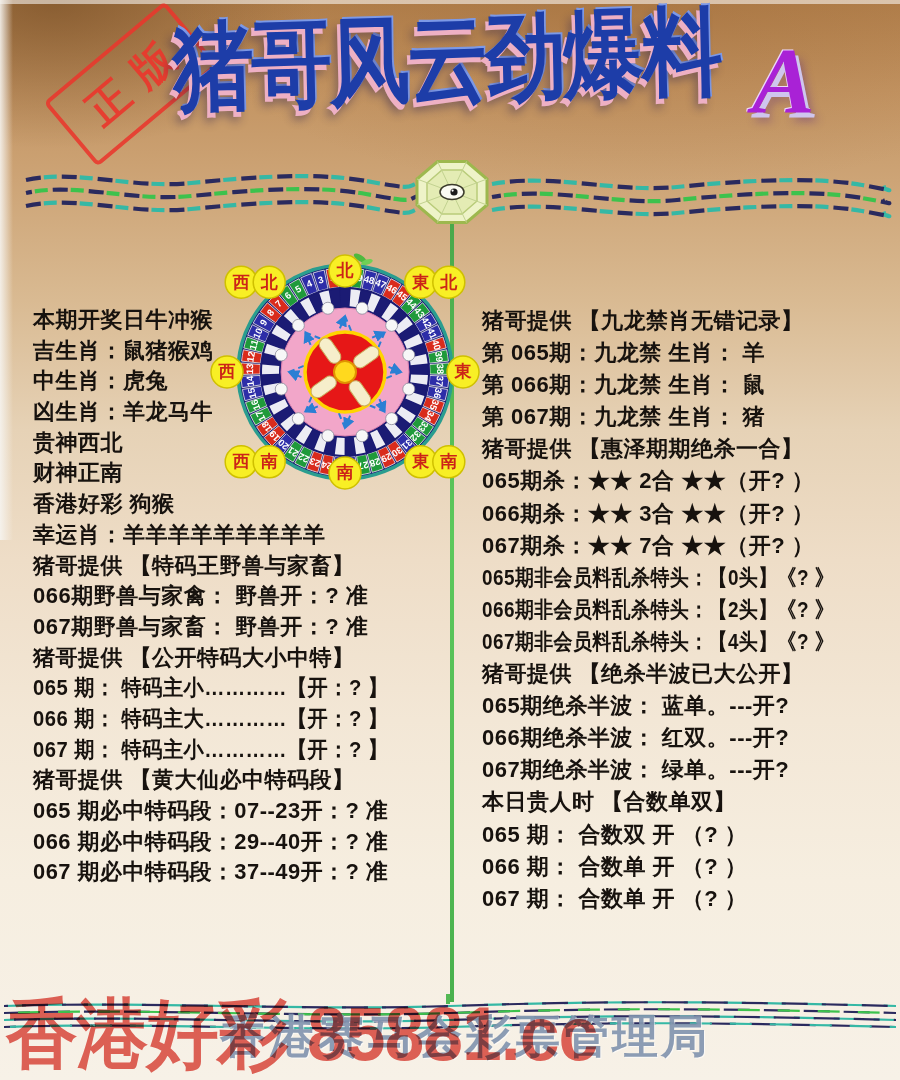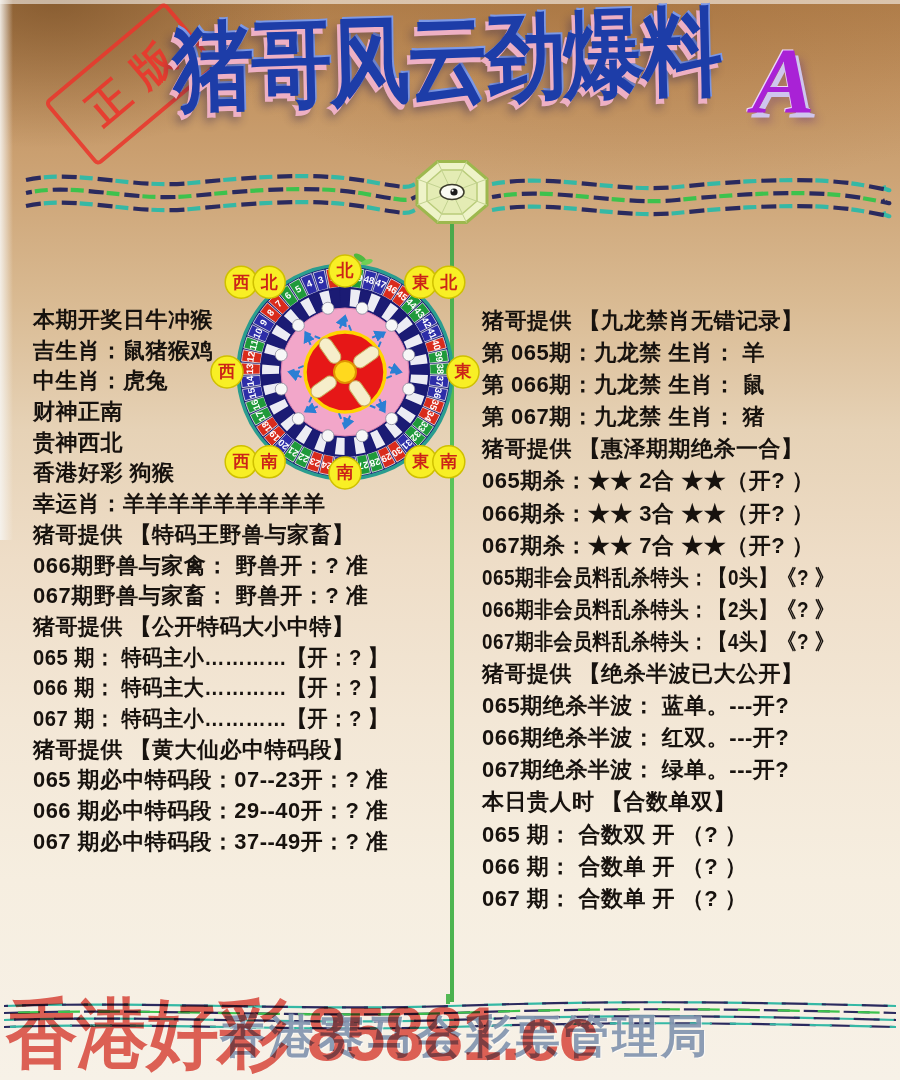--- a/index.html
+++ b/index.html
@@ -338,22 +338,23 @@
           <circle cx="86.19743878930848" cy="50.197438789308464" r="16" fill="#f8ef25" stroke="#cfc000" stroke-width="1.5"></circle>
           <text x="86.19743878930848" y="51.197438789308464" fill="#cc2418" font-size="17" font-weight="700" text-anchor="middle" dominant-baseline="middle">北</text>
         </g>
       </g>
   </svg>
 
   <div class="col col-left">
       <div class="tline">本期开奖日牛冲猴</div>
       <div class="tline">吉生肖：鼠猪猴鸡</div>
       <div class="tline">中生肖：虎兔</div>
+      <div class="tline">凶生肖：羊龙马牛</div>
+      <div class="tline">贵神西北</div>
       <div class="tline">财神正南</div>
-      <div class="tline">贵神西北</div>
       <div class="tline">香港好彩 狗猴</div>
       <div class="tline">幸运肖：羊羊羊羊羊羊羊羊羊</div>
       <div class="tline">猪哥提供 【特码王野兽与家畜】</div>
       <div class="tline">066期野兽与家禽：  野兽开：? 准</div>
       <div class="tline">067期野兽与家畜：  野兽开：? 准</div>
       <div class="tline">猪哥提供 【公开特码大小中特】</div>
       <div class="tline" style="transform-origin: left center; transform: scaleX(0.918681);">065 期：  特码主小…………【开：? 】</div>
       <div class="tline" style="transform-origin: left center; transform: scaleX(0.918681);">066 期：  特码主大…………【开：? 】</div>
       <div class="tline" style="transform-origin: left center; transform: scaleX(0.918681);">067 期：  特码主小…………【开：? 】</div>
       <div class="tline">猪哥提供 【黄大仙必中特码段】</div>

